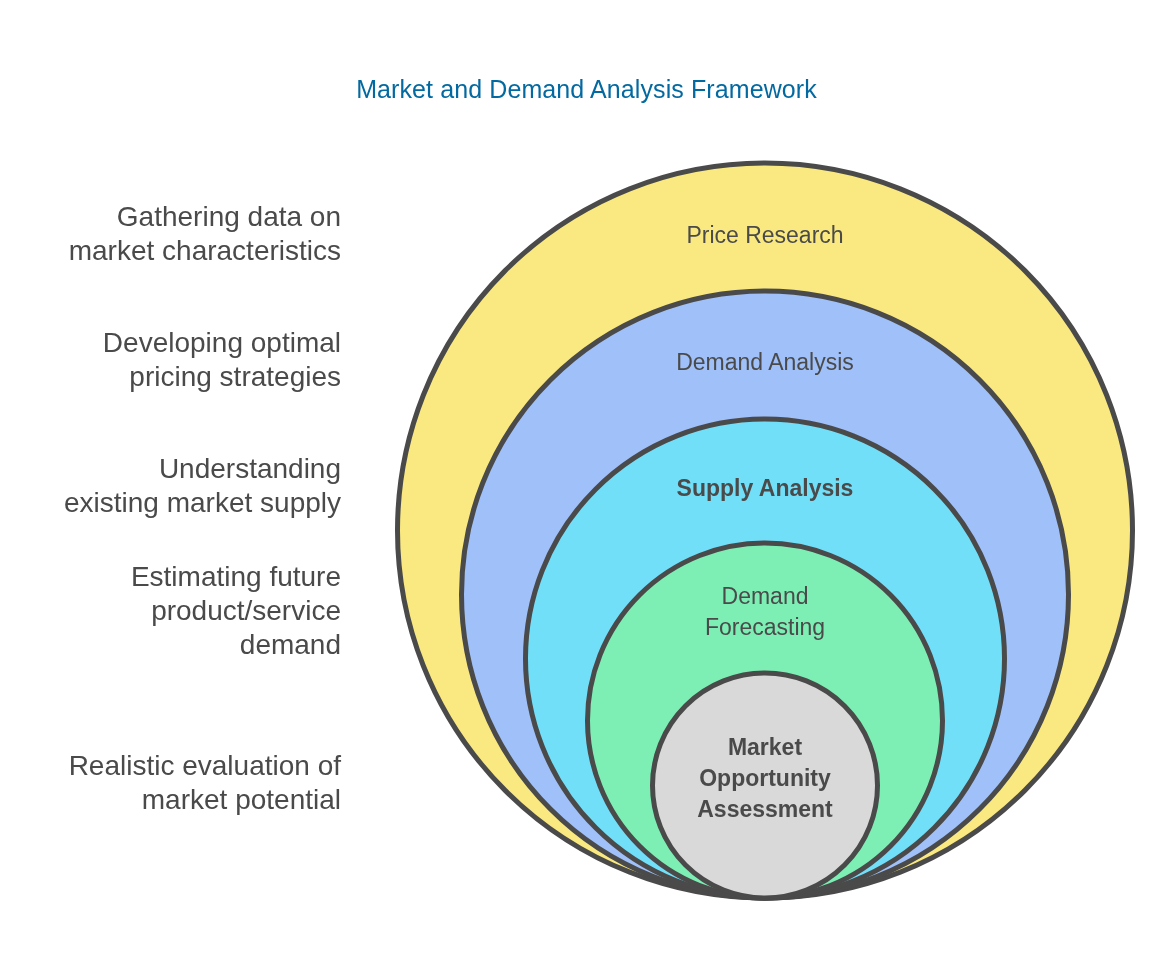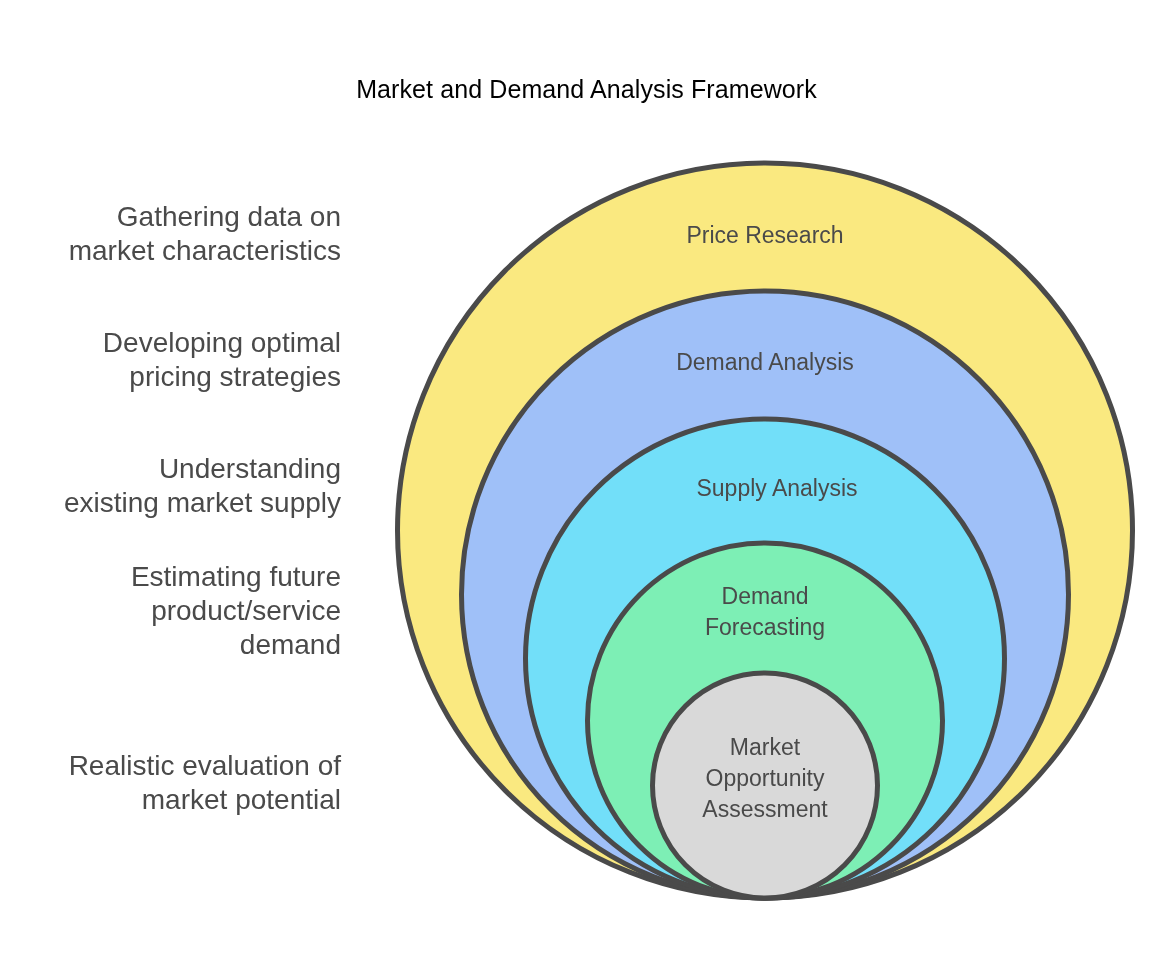--- a/index.html
+++ b/index.html
@@ -83,30 +83,30 @@
     font-size: 23px;
     line-height: 31px;
     color: #4a4a4a;
     white-space: pre-line;
     pointer-events: none;
   }
 
   
   .ring-label-0 { left: 210px; top: 220px; width: 420px; }
   .ring-label-1 { left: 240px; top: 347px; width: 360px; }
-  .ring-label-2 { left: 262px; top: 473px; width: 340px; }
+  .ring-label-2 { left: 250px; top: 473px; width: 340px; font-weight: bold; }
   .ring-label-3 { left: 275px; top: 581px; width: 290px; }
   .ring-label-4 { left: 305px; top: 732px; width: 230px; }
 </style>
 </head>
 <body>
 
 <div id="page" style="background: rgb(255, 255, 255);">
 
-  <div id="diagram-title" style="color: #000000;">Market and Demand Analysis Framework</div>
+  <div id="diagram-title" style="color: #0369a1;">Market and Demand Analysis Framework</div>
 
   <div id="descriptions">
     <div class="desc-item desc-0" style="color: rgb(74, 74, 74);">Gathering data on
 market characteristics</div>
     <div class="desc-item desc-1" style="color: rgb(74, 74, 74);">Developing optimal
 pricing strategies</div>
     <div class="desc-item desc-2" style="color: rgb(74, 74, 74);">Understanding
 existing market supply</div>
     <div class="desc-item desc-3" style="color: rgb(74, 74, 74);">Estimating future
 product/service
@@ -123,18 +123,18 @@
       <circle cx="420" cy="658.5" r="239.5" fill="#72dff9" stroke="#4a4a4a" stroke-width="5"></circle>
       <circle cx="420" cy="720.5" r="177.5" fill="#7defb5" stroke="#4a4a4a" stroke-width="5"></circle>
       <circle cx="420" cy="785.5" r="112.5" fill="#d9d9d9" stroke="#4a4a4a" stroke-width="5"></circle>
     </svg>
 
     <div class="ring-label ring-label-0" style="color: rgb(74, 74, 74);">Price Research</div>
     <div class="ring-label ring-label-1" style="color: rgb(74, 74, 74);">Demand Analysis</div>
     <div class="ring-label ring-label-2" style="color: rgb(74, 74, 74);">Supply Analysis</div>
     <div class="ring-label ring-label-3" style="color: rgb(74, 74, 74);">Demand
 Forecasting</div>
-    <div class="ring-label ring-label-4" style="color: rgb(74, 74, 74);">Market
+    <div class="ring-label ring-label-4" style="color: rgb(74, 74, 74); font-weight: bold;">Market
 Opportunity
 Assessment</div>
   </div>
 
 </div>
 
 </body></html>

